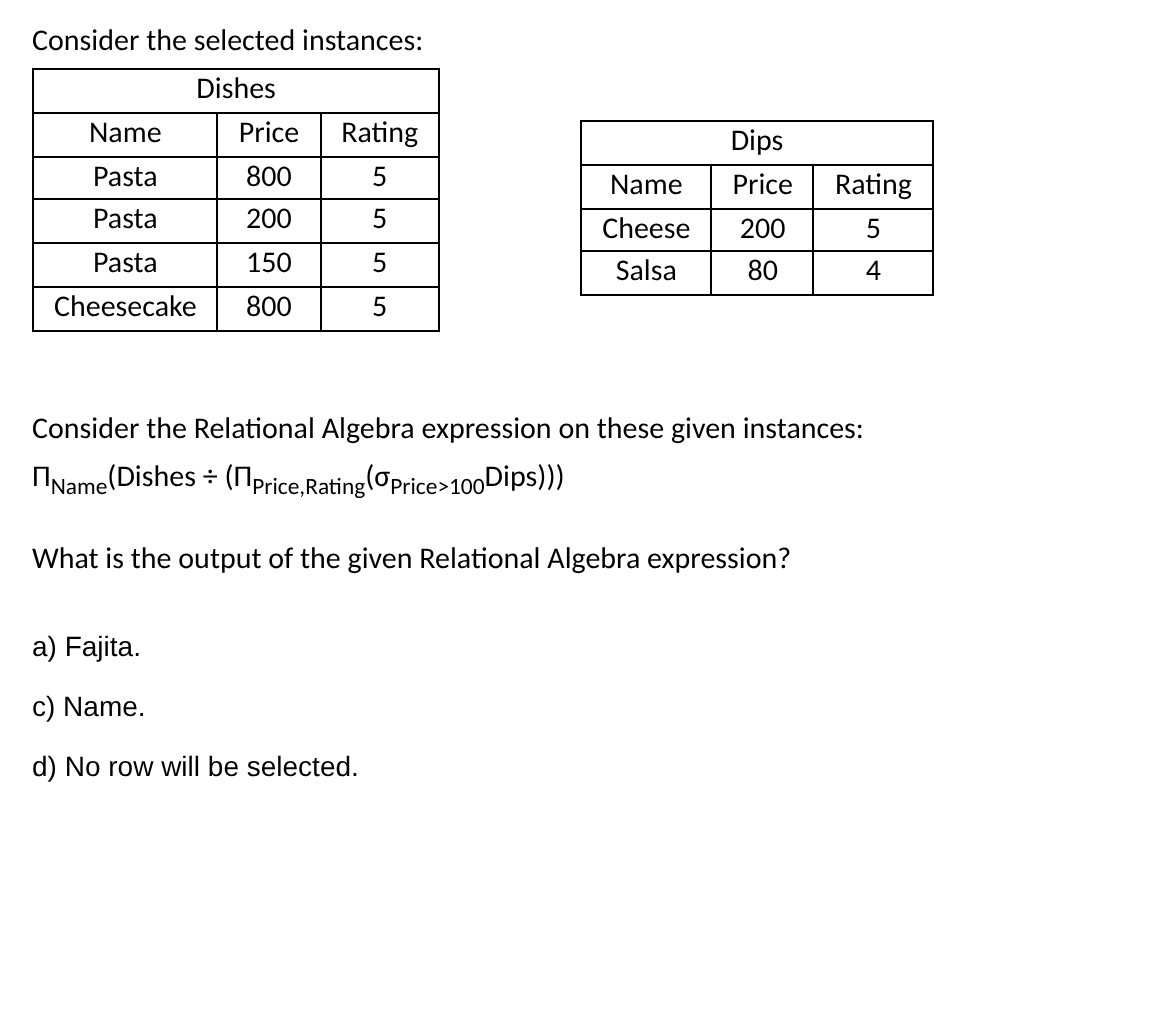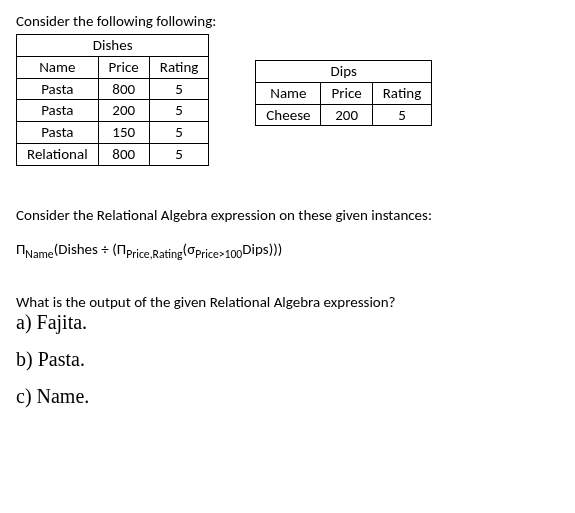--- a/index.html
+++ b/index.html
@@ -8,50 +8,50 @@
       font-size: 15px;
       color: #000;
       background: #fff;
       padding: 12px 16px;
       width: 575px;
     }
     .intro { margin-bottom: 4px; }
     .tables-row {
       display: flex;
       align-items: flex-start;
-      gap: 46px;
+      gap: 70px;
       margin-bottom: 40px;
     }
     .tbl {
       border-collapse: collapse;
     }
     .tbl th, .tbl td {
       border: 1px solid #000;
       padding: 1px 10px;
       text-align: center;
       font-weight: normal;
       line-height: 1.25;
     }
     .tbl .title-row td {
       text-align: center;
     }
     .dips-wrap { margin-top: 26px; }
-    .expr-intro { margin-bottom: 16px; }
+    .expr-intro { margin-bottom: 6px; }
     .expr {
       font-family: Calibri, Arial, sans-serif;
-      margin-bottom: 32px;
+      margin-bottom: 20px;
     }
     .expr .sub { vertical-align: sub; font-size: 0.78em; }
-    .question { }
-    .options div { margin-bottom: 14px; font-family: Liberation Serif, serif; font-size: 20px; }
+    .question { margin-bottom: 26px; }
+    .options div { margin-bottom: 14px; font-family: Liberation Sans, sans-serif; font-size: 14px; }
   </style>
 </head>
 <body>
 
-<div class="intro">Consider the following following:</div>
+<div class="intro">Consider the selected instances:</div>
 
 <div class="tables-row">
 
   <table class="tbl">
     <tbody>
         <tr class="title-row">
       <td colspan="3">Dishes</td>
     </tr>
     <tr>
       <td>Name</td>
@@ -67,21 +67,21 @@
       <td>Pasta</td>
       <td>200</td>
       <td>5</td>
     </tr>
     <tr>
       <td>Pasta</td>
       <td>150</td>
       <td>5</td>
     </tr>
     <tr>
-      <td>Relational</td>
+      <td>Cheesecake</td>
       <td>800</td>
       <td>5</td>
     </tr>
   </tbody>
     </table>
 
   <div class="dips-wrap">
     <table class="tbl">
       <tbody>
           <tr class="title-row">
@@ -90,31 +90,36 @@
       <tr>
         <td>Name</td>
         <td>Price</td>
         <td>Rating</td>
       </tr>
       <tr>
         <td>Cheese</td>
         <td>200</td>
         <td>5</td>
       </tr>
+      <tr>
+        <td>Salsa</td>
+        <td>80</td>
+        <td>4</td>
+      </tr>
     </tbody>
       </table>
   </div>
 
 </div>
 
 <div class="expr-intro">Consider the Relational Algebra expression on these given instances:</div>
 
 <div class="expr">
   <span>Π</span><span class="sub">Name</span><span>(Dishes ÷ (</span><span>Π</span><span class="sub">Price,Rating</span><span>(</span><span>σ</span><span class="sub">Price&gt;100</span><span>Dips)))</span>
 </div>
 
 <div class="question">What is the output of the given Relational Algebra expression?</div>
 
 <div class="options">
   <div>a) Fajita.</div>
-  <div>b) Pasta.</div>
   <div>c) Name.</div>
+  <div>d) No row will be selected.</div>
 </div>
 
 </body></html>

